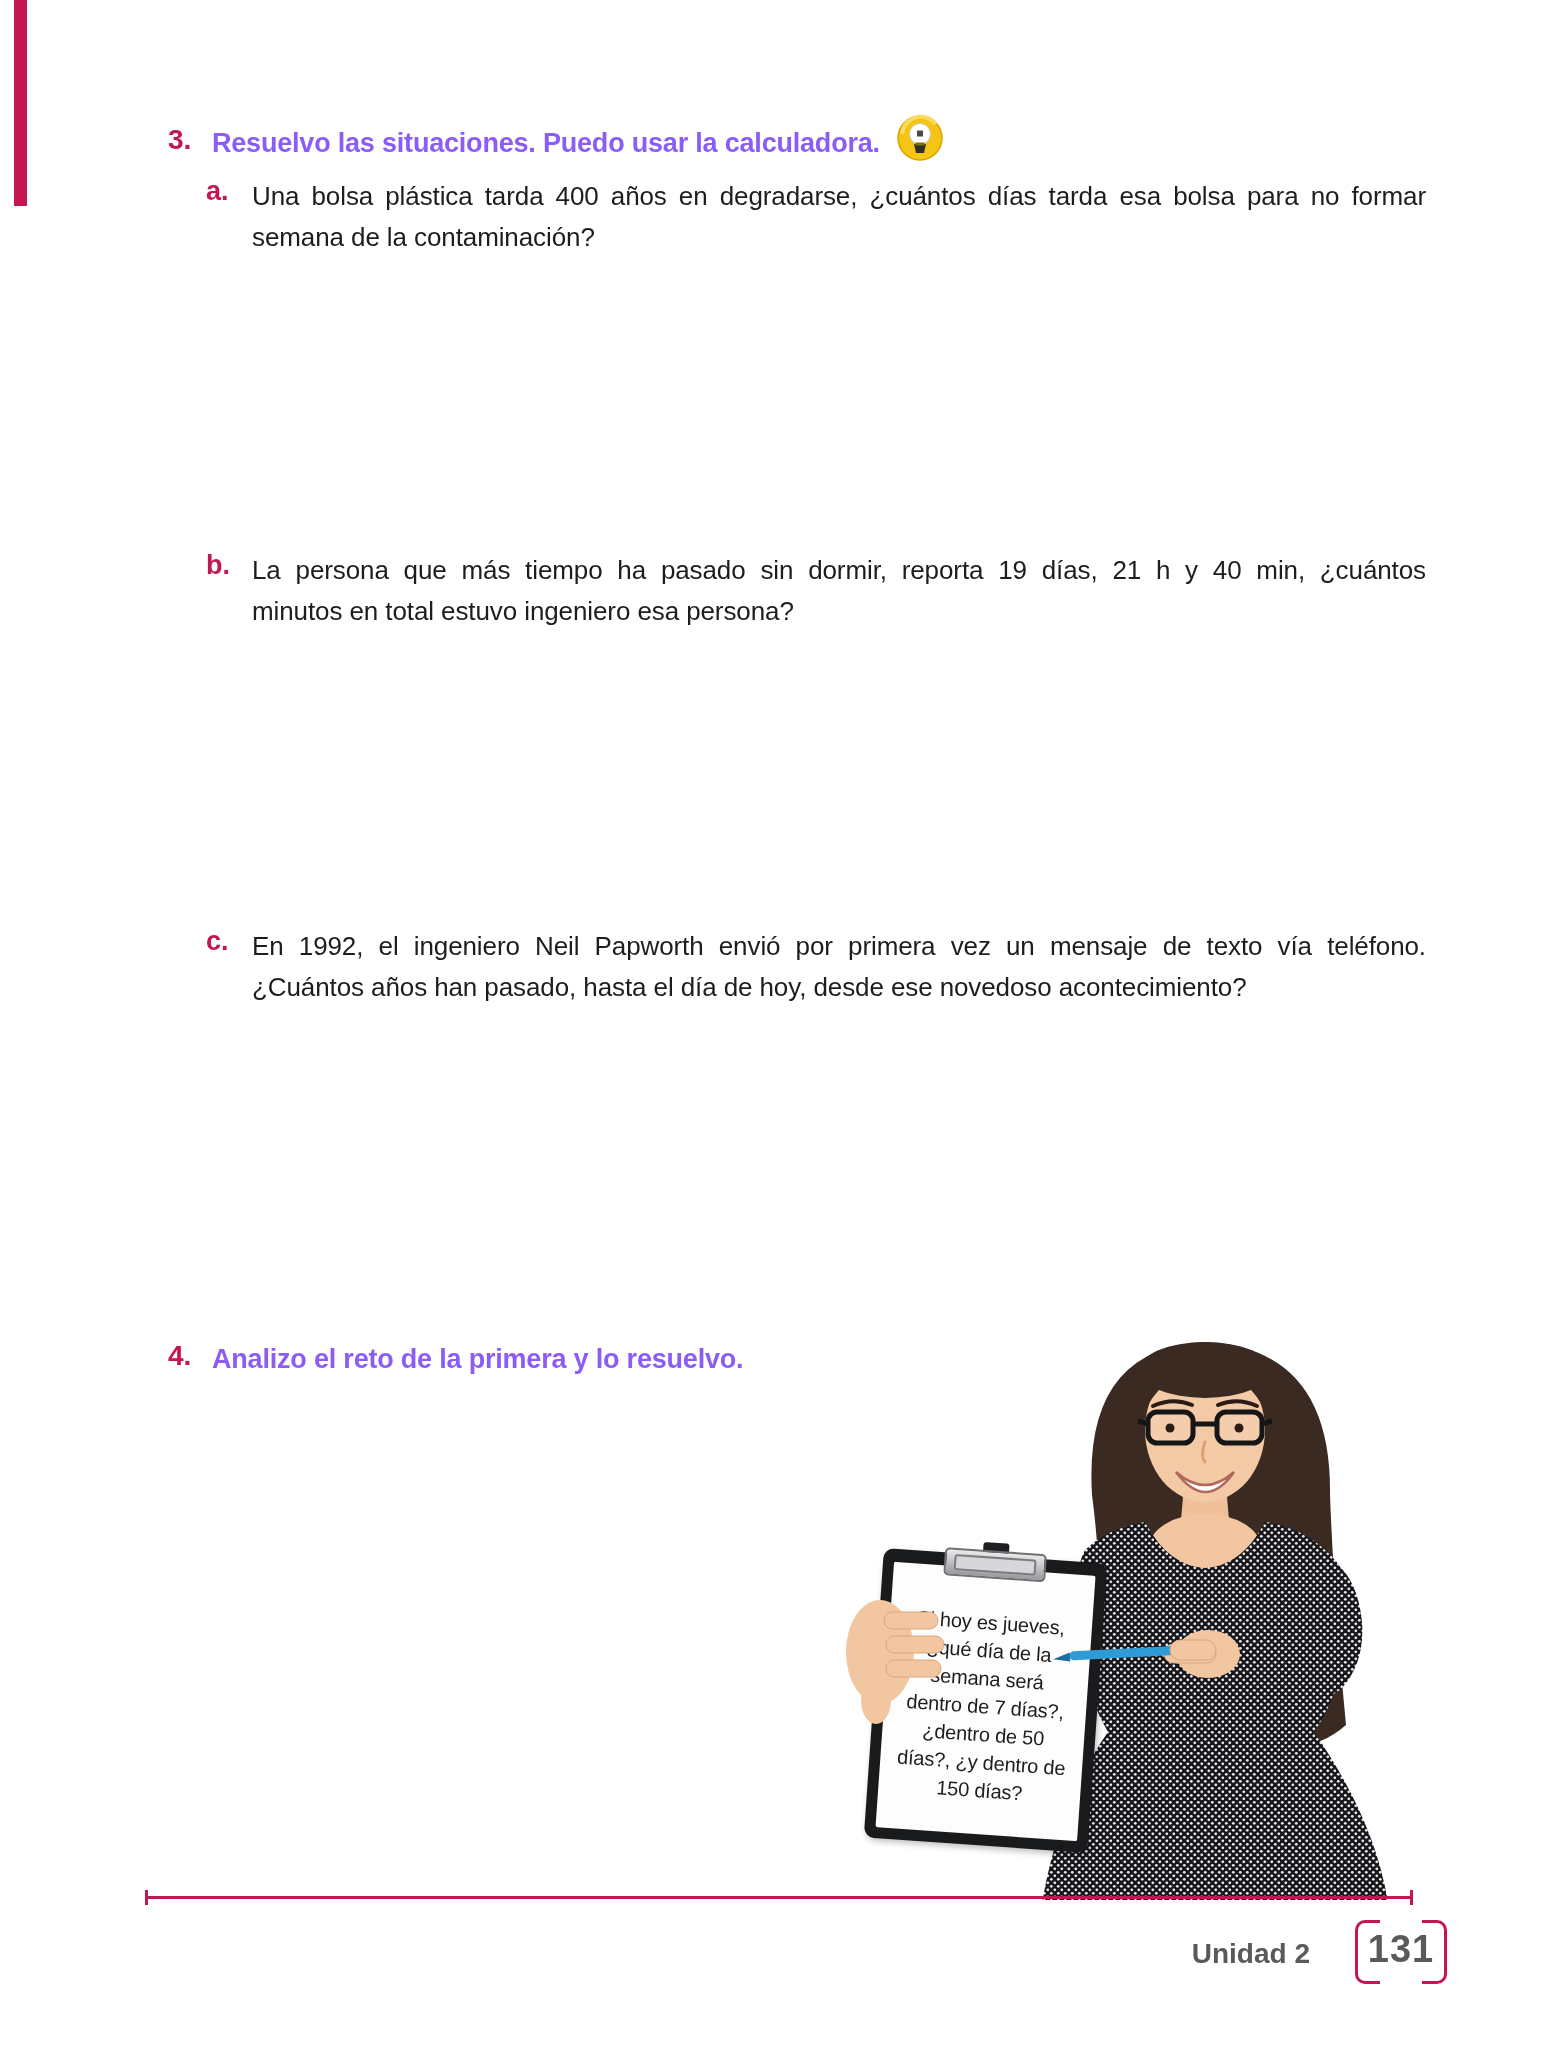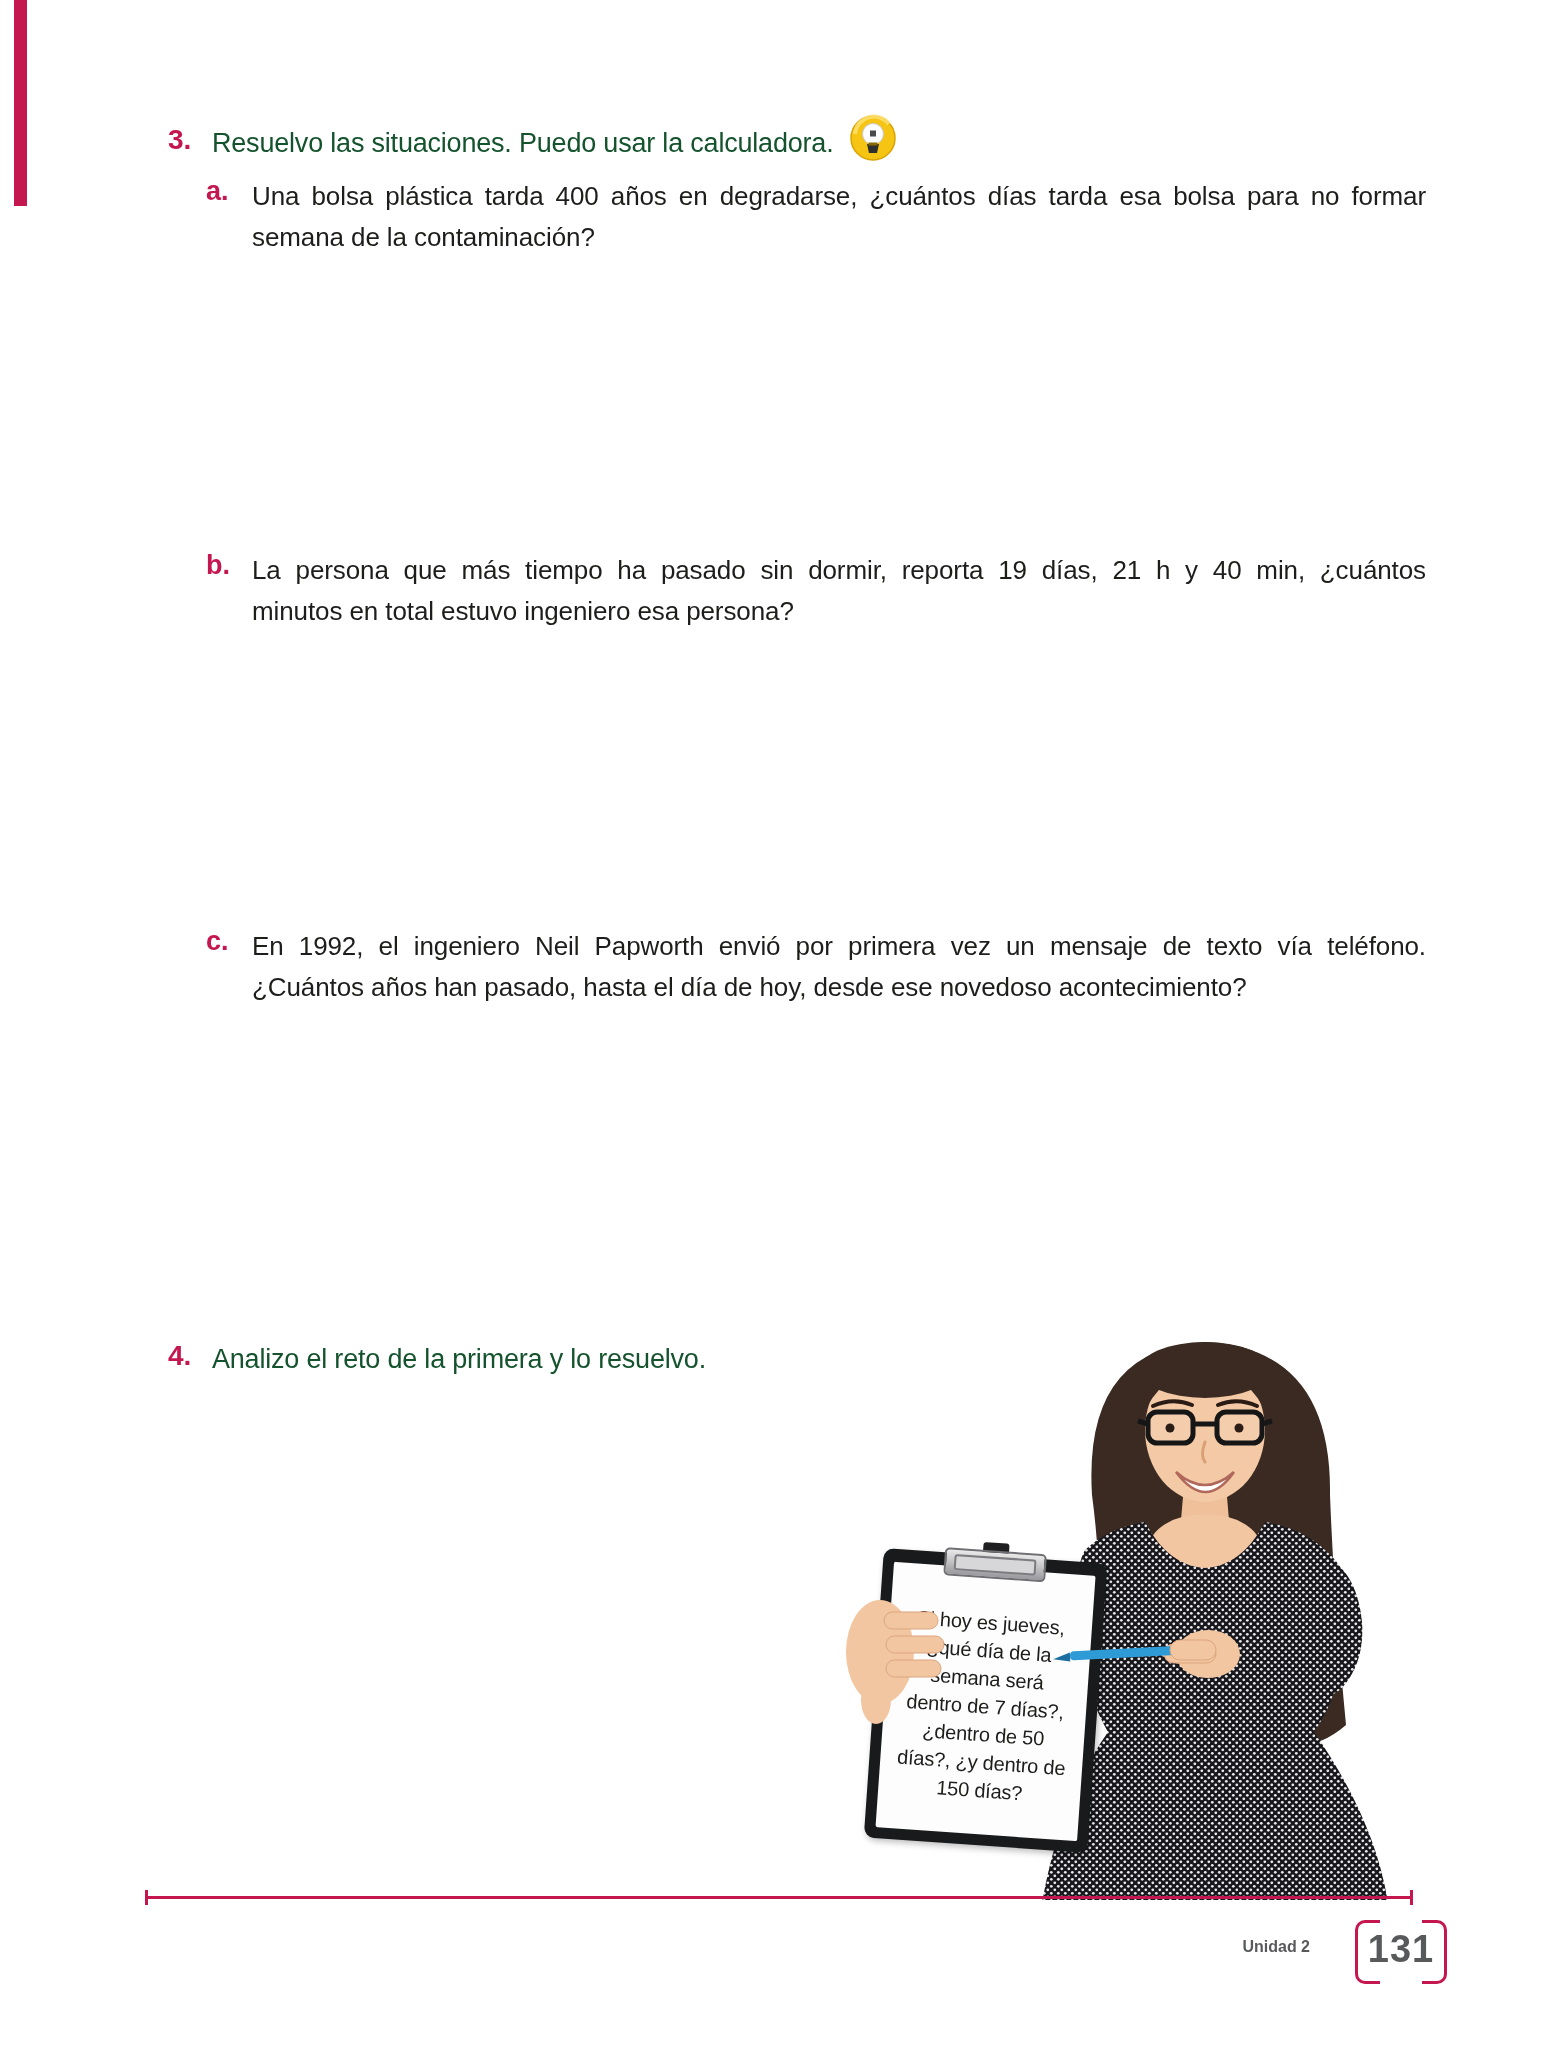--- a/index.html
+++ b/index.html
@@ -10,21 +10,21 @@
     font-family:"Liberation Sans","DejaVu Sans",sans-serif;
     color:#1d1d1b;
     overflow:hidden;
   }
   
   .accent-bar{position:absolute;left:14px;top:0;width:13px;height:206px;background:#c4164f;}
 
   
   .num-row{position:absolute;display:flex;align-items:flex-start;gap:10px;}
   .num-label{font-weight:bold;font-size:28px;color:#c4164f;width:34px;flex:0 0 auto;}
-  .num-text{font-weight:normal;font-size:27px;line-height:38px;color:#14532d;letter-spacing:-0.2px;}
+  .num-text{font-weight:bold;font-size:27px;line-height:38px;color:#8b5cf6;letter-spacing:-0.2px;}
   #q3-row{left:168px;top:124px;}
   #q4-row{left:168px;top:1340px;}
   .hint-icon{flex:0 0 auto;margin-left:6px;margin-top:-10px;}
 
   
   .sub-item{position:absolute;left:206px;}
   .sub-label{position:absolute;left:0;top:0;font-weight:bold;font-size:27px;color:#c4164f;}
   .sub-lines{margin-left:46px;width:1174px;font-size:26px;line-height:41px;color:#1d1d1b;letter-spacing:-0.1px;}
   .jline{text-align:justify;text-align-last:justify;}
   #item-a{top:176px;}
@@ -69,21 +69,21 @@
   }
 
   
   .footer-rule{position:absolute;left:145px;top:1896px;width:1268px;height:3px;background:#c4164f;z-index:5;}
   .footer-rule::before,.footer-rule::after{
     content:"";position:absolute;top:-6px;width:3px;height:15px;background:#c4164f;
   }
   .footer-rule::before{left:0;}
   .footer-rule::after{right:0;}
   .footer-unit{position:absolute;left:1150px;top:1938px;width:160px;text-align:right;
-    font-weight:bold;font-size:16px;color:#58595b;z-index:5;}
+    font-weight:bold;font-size:28px;color:#58595b;z-index:5;}
   .page-box{position:absolute;left:1355px;top:1920px;width:92px;height:64px;z-index:5;}
   .page-box .bracket{position:absolute;top:0;bottom:0;width:22px;}
   .page-box .bracket.l{left:0;border-left:3px solid #c4164f;border-top:3px solid #c4164f;border-bottom:3px solid #c4164f;border-radius:10px 0 0 10px;}
   .page-box .bracket.r{right:0;border-right:3px solid #c4164f;border-top:3px solid #c4164f;border-bottom:3px solid #c4164f;border-radius:0 10px 10px 0;}
   .page-box .num{position:absolute;left:0;right:0;top:8px;text-align:center;
     font-weight:bold;font-size:38px;color:#58595b;letter-spacing:1px;}
 </style>
 </head>
 <body>
 

